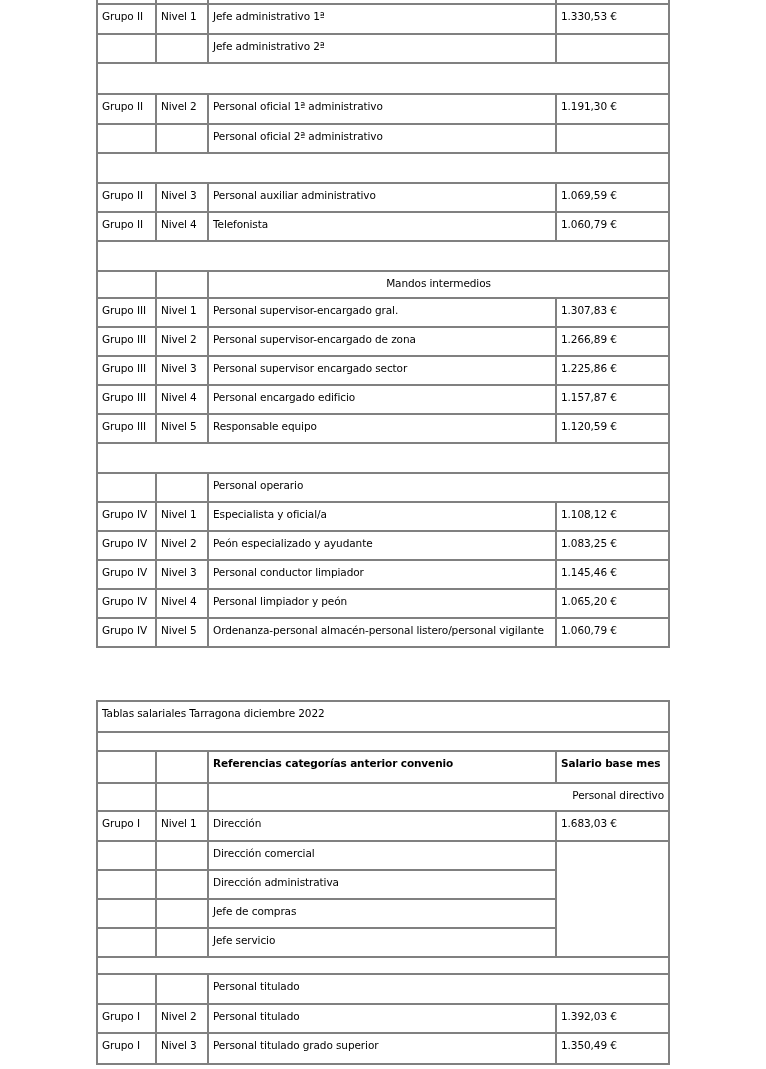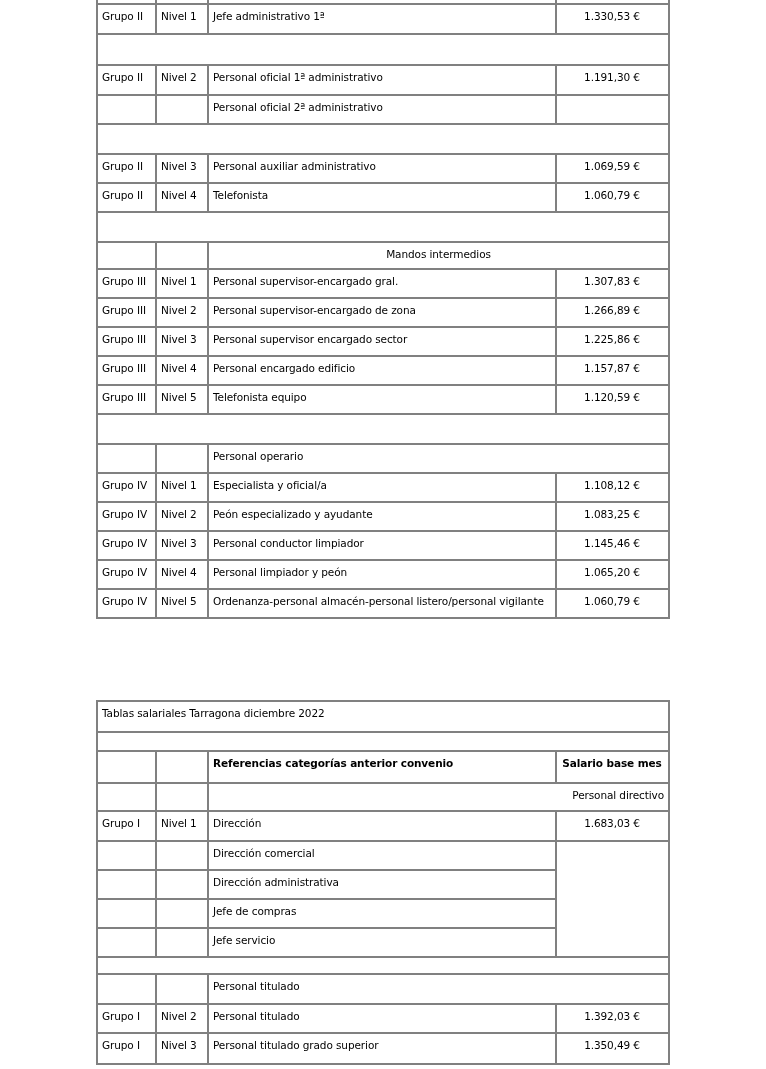--- a/index.html
+++ b/index.html
@@ -25,21 +25,21 @@
   table.saltable td{
     border:2px solid #808080;
     padding:5px 4px 1px 4px;
     vertical-align:top;
     white-space:nowrap;
     overflow:hidden;
     line-height:13px;
     letter-spacing:-0.1px;
   }
   table.saltable td.sal{
-    text-align:center;
+    text-align:left;
     padding-right:5px;
   }
   table.saltable td.b{
     font-weight:bold;
   }
 </style>
 </head>
 <body>
 
 <div class="page">
@@ -57,20 +57,26 @@
           <td></td>
           <td></td>
           <td class="sal"></td>
         </tr>
         <tr style="height: 30px;">
           <td>Grupo II</td>
           <td>Nivel 1</td>
           <td>Jefe administrativo 1ª</td>
           <td class="sal">1.330,53 €</td>
         </tr>
+        <tr style="height: 29px;">
+          <td></td>
+          <td></td>
+          <td>Jefe administrativo 2ª</td>
+          <td class="sal"></td>
+        </tr>
         <tr style="height: 31px;">
           <td colspan="4"></td>
         </tr>
         <tr style="height: 30px;">
           <td>Grupo II</td>
           <td>Nivel 2</td>
           <td>Personal oficial 1ª administrativo</td>
           <td class="sal">1.191,30 €</td>
         </tr>
         <tr style="height: 29px;">
@@ -122,21 +128,21 @@
         </tr>
         <tr style="height: 29px;">
           <td>Grupo III</td>
           <td>Nivel 4</td>
           <td>Personal encargado edificio</td>
           <td class="sal">1.157,87 €</td>
         </tr>
         <tr style="height: 29px;">
           <td>Grupo III</td>
           <td>Nivel 5</td>
-          <td>Telefonista equipo</td>
+          <td>Responsable equipo</td>
           <td class="sal">1.120,59 €</td>
         </tr>
         <tr style="height: 30px;">
           <td colspan="4"></td>
         </tr>
         <tr style="height: 29px;">
           <td></td>
           <td></td>
           <td colspan="2">Personal operario</td>
         </tr>

